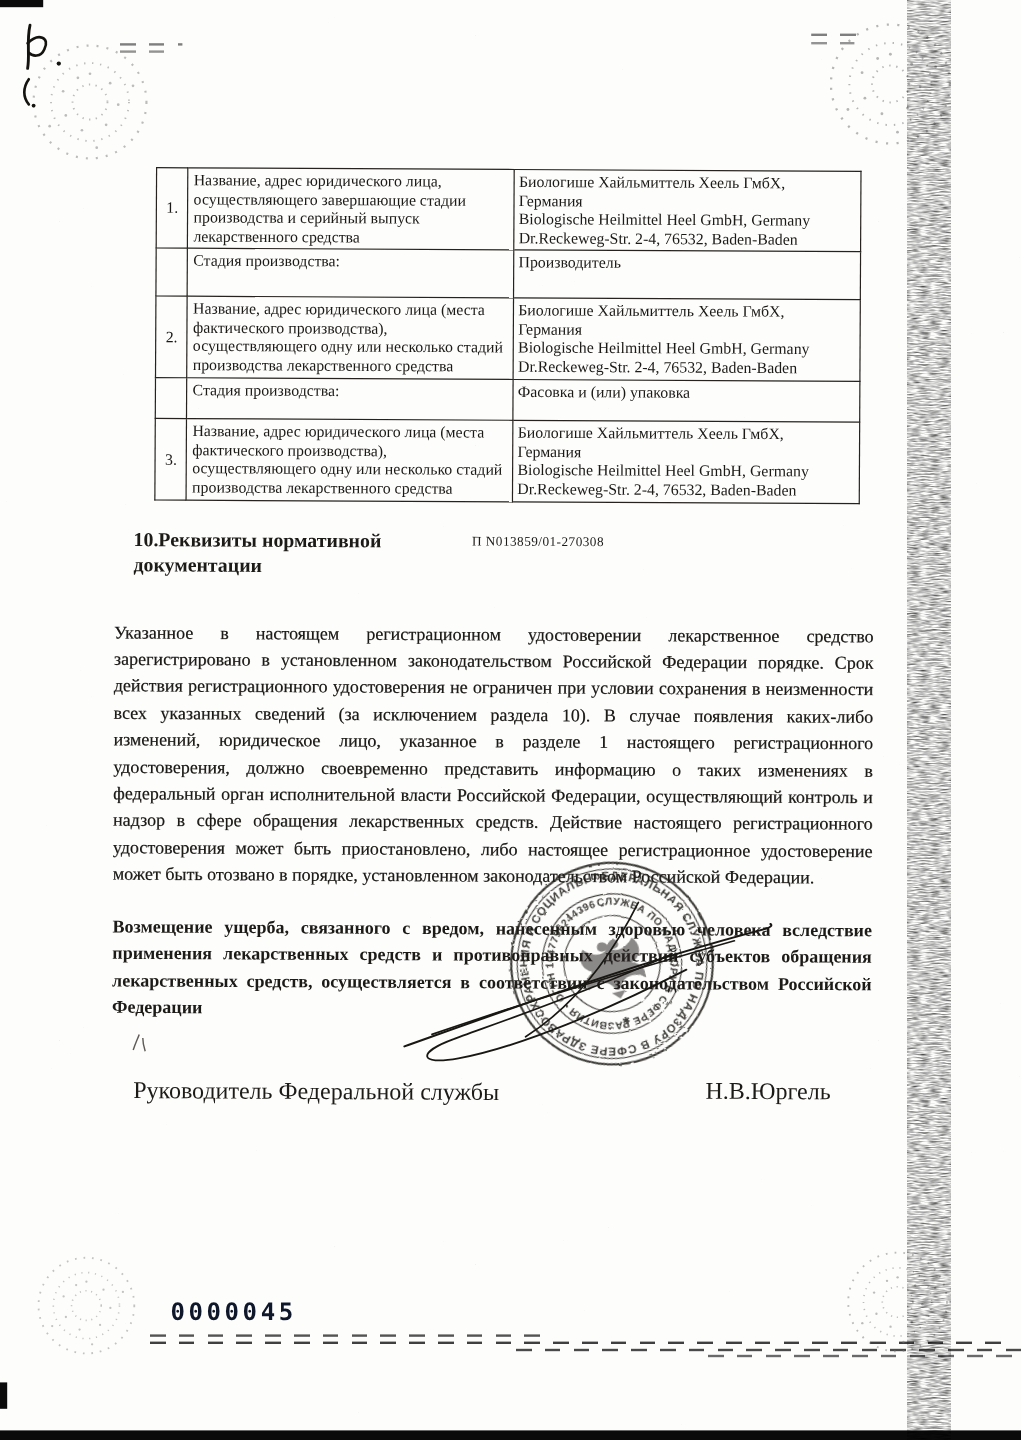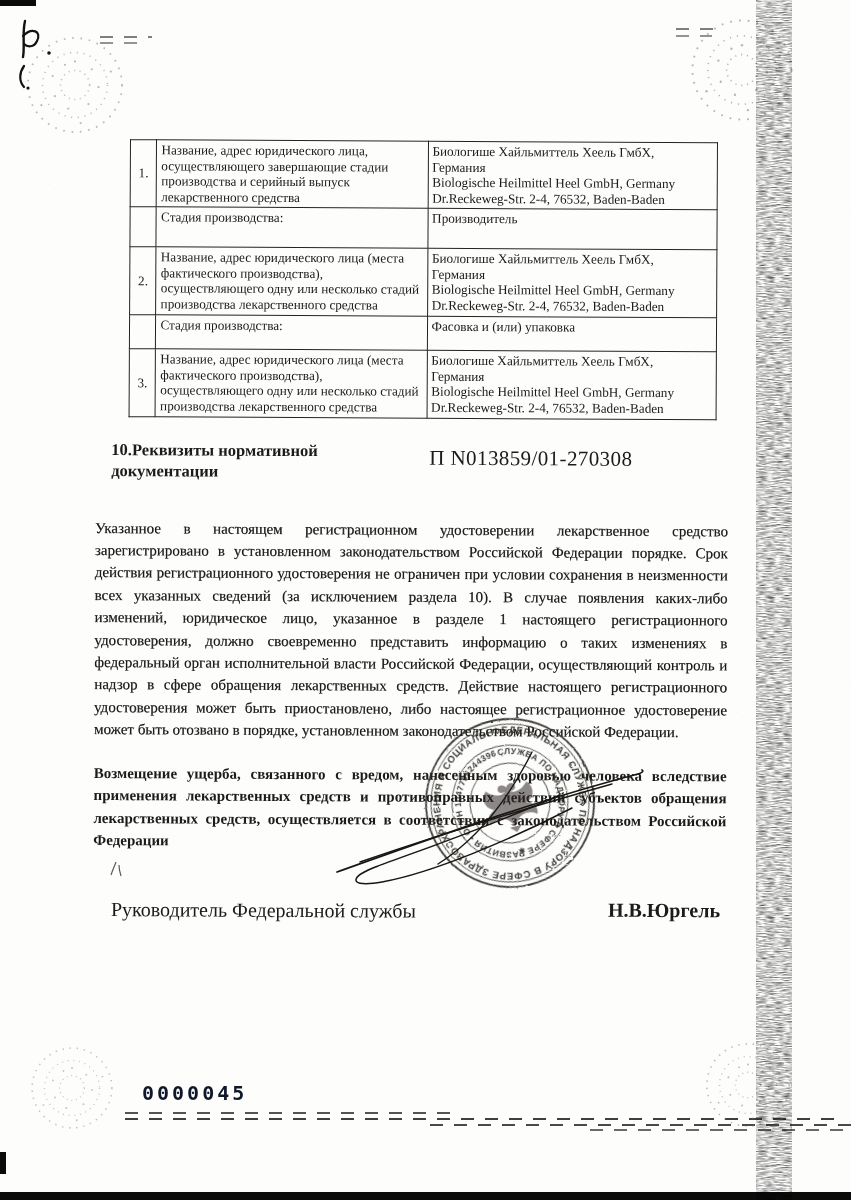--- a/index.html
+++ b/index.html
@@ -21,31 +21,31 @@
   table.mfg td{
     border:1.4px solid #26231f;vertical-align:top;padding:2px 5px 2px 4px;
   }
   table.mfg td.num{width:22px;text-align:center;vertical-align:middle;padding:1px 2px;}
   table.mfg td.lbl{width:268px;}
   table.mfg td.val{width:288px;}
   tr.r0{height:64px}tr.r1{height:40px}tr.r2{height:68px}tr.r3{height:34px}tr.r4{height:66px}
   
   .sec10{position:relative;margin-top:22px;padding-left:16px;height:48px;}
   .sec10-title{font-weight:bold;font-size:16.5px;line-height:21px;width:250px;}
-  .sec10-number{position:absolute;left:298px;top:5px;font-size:21px;letter-spacing:0.4px;margin-left:36px;}
+  .sec10-number{position:absolute;left:298px;top:5px;font-size:11px;letter-spacing:0.4px;}
   
   .para{
     margin:30px 0 0 0;text-align:justify;font-size:15px;line-height:22.4px;
     text-shadow:0.3px 0.2px 0 rgba(20,18,15,0.55);
   }
   .para.bold{font-weight:bold;margin-top:21px;text-shadow:none;}
   
   .sig-row{position:relative;margin-top:47px;height:34px;font-size:20px;}
   .sig-role{position:absolute;left:18px;top:0;}
-  .sig-name{position:absolute;left:515px;top:-2px;font-weight:bold;}
+  .sig-name{position:absolute;left:495px;top:-2px;}
   
   .abs{position:absolute;pointer-events:none;}
   .serial{
     position:absolute;left:142px;top:1081px;
     font-family:"DejaVu Sans Mono", monospace;font-weight:bold;
     font-size:20px;letter-spacing:3px;color:#0f172a;
   }
   .dash{position:absolute;height:2px;background:repeating-linear-gradient(90deg,#2a2a2a 0 13px,transparent 13px 24px);}
   .blackbar{position:absolute;background:#0b0b0b;}
 </style>

